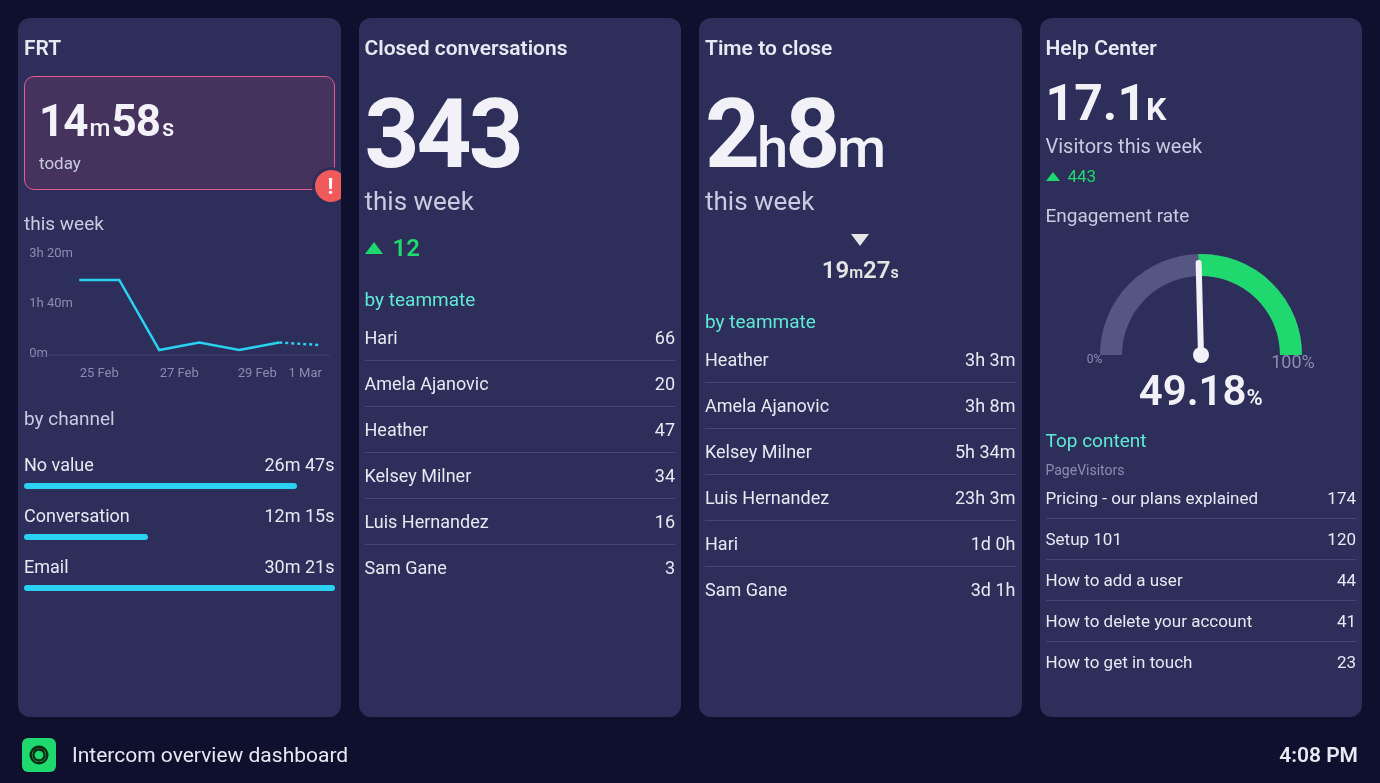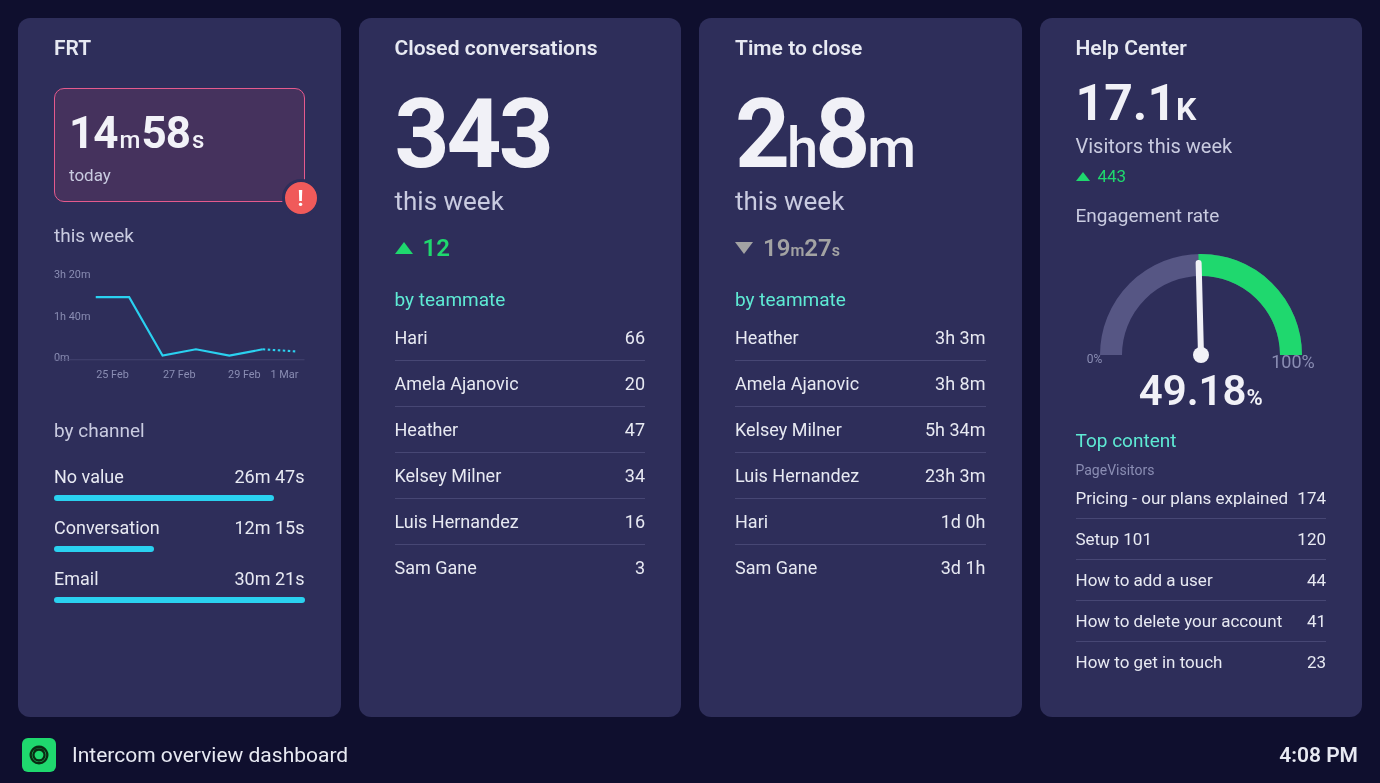--- a/index.html
+++ b/index.html
@@ -13,39 +13,39 @@
   .wrap {
     display: grid;
     grid-template-columns: repeat(4, 1fr);
     gap: 18px;
     padding: 18px 18px 10px 18px;
     height: calc(100% - 56px);
   }
   .card {
     background: #2e2e5a;
     border-radius: 12px;
-    padding: 18px 36px;
+    padding: 18px 6px;
     display: flex;
     flex-direction: column;
     overflow: hidden;
   }
   .card-title {
     font-size: 21px;
     font-weight: 600;
     color: #e7e9f2;
     margin-bottom: 10px;
   }
   
   .frt-today {
     position: relative;
     border: 1px solid #e55a8d;
     border-radius: 10px;
     padding: 18px 14px 16px 14px;
     background: rgba(180,70,110,0.18);
-    margin-top: 18px;
+    margin-top: 6px;
   }
   .frt-today .big {
     font-size: 44px;
     font-weight: 700;
     color: #f2f2f8;
     letter-spacing: -1px;
   }
   .frt-today .big .u { font-size: 24px; font-weight: 500; vertical-align: baseline; margin-left:2px; margin-right:2px;}
   .frt-today .sub { margin-top: 6px; font-size: 17px; color: #c9cbe0; }
   .alert-badge {
@@ -78,21 +78,21 @@
     font-size: 96px;
     font-weight: 700;
     color: #f1f1f7;
     letter-spacing: -3px;
     margin-top: 8px;
   }
   .bignum .u { font-size: 56px; font-weight:500; }
   .period { font-size: 26px; color: #c9cbe0; margin-top: -4px; }
   .delta { margin-top: 18px; font-size: 24px; font-weight: 600; display: flex; align-items: center; gap: 10px;}
   .delta.up { color: #1fd86e; }
-  .delta.down { color: #a3a3a3; }
+  .delta.down { color: #e5e5e5; flex-direction: column; }
   .tri { width: 0; height: 0; border-left: 9px solid transparent; border-right: 9px solid transparent; }
   .tri.up { border-bottom: 12px solid currentColor; }
   .tri.down { border-top: 12px solid currentColor; }
 
   .section-label { font-size: 19px; color: #5eead4; margin-top: 26px; margin-bottom: 4px;}
   .tbl-row { display: flex; justify-content: space-between; font-size: 18px; padding: 12px 0; border-top: 1px solid #474774; }
   .tbl-row:first-child { border-top: none; }
   .tbl-row .name { color: #e7e9f2; }
   .tbl-row .val { color: #e7e9f2; text-align: right; white-space: nowrap; }
   .tbl-head-row { display:flex; justify-content:flex-start; font-size:14px; color:#8a8db3; margin-top:6px;}

